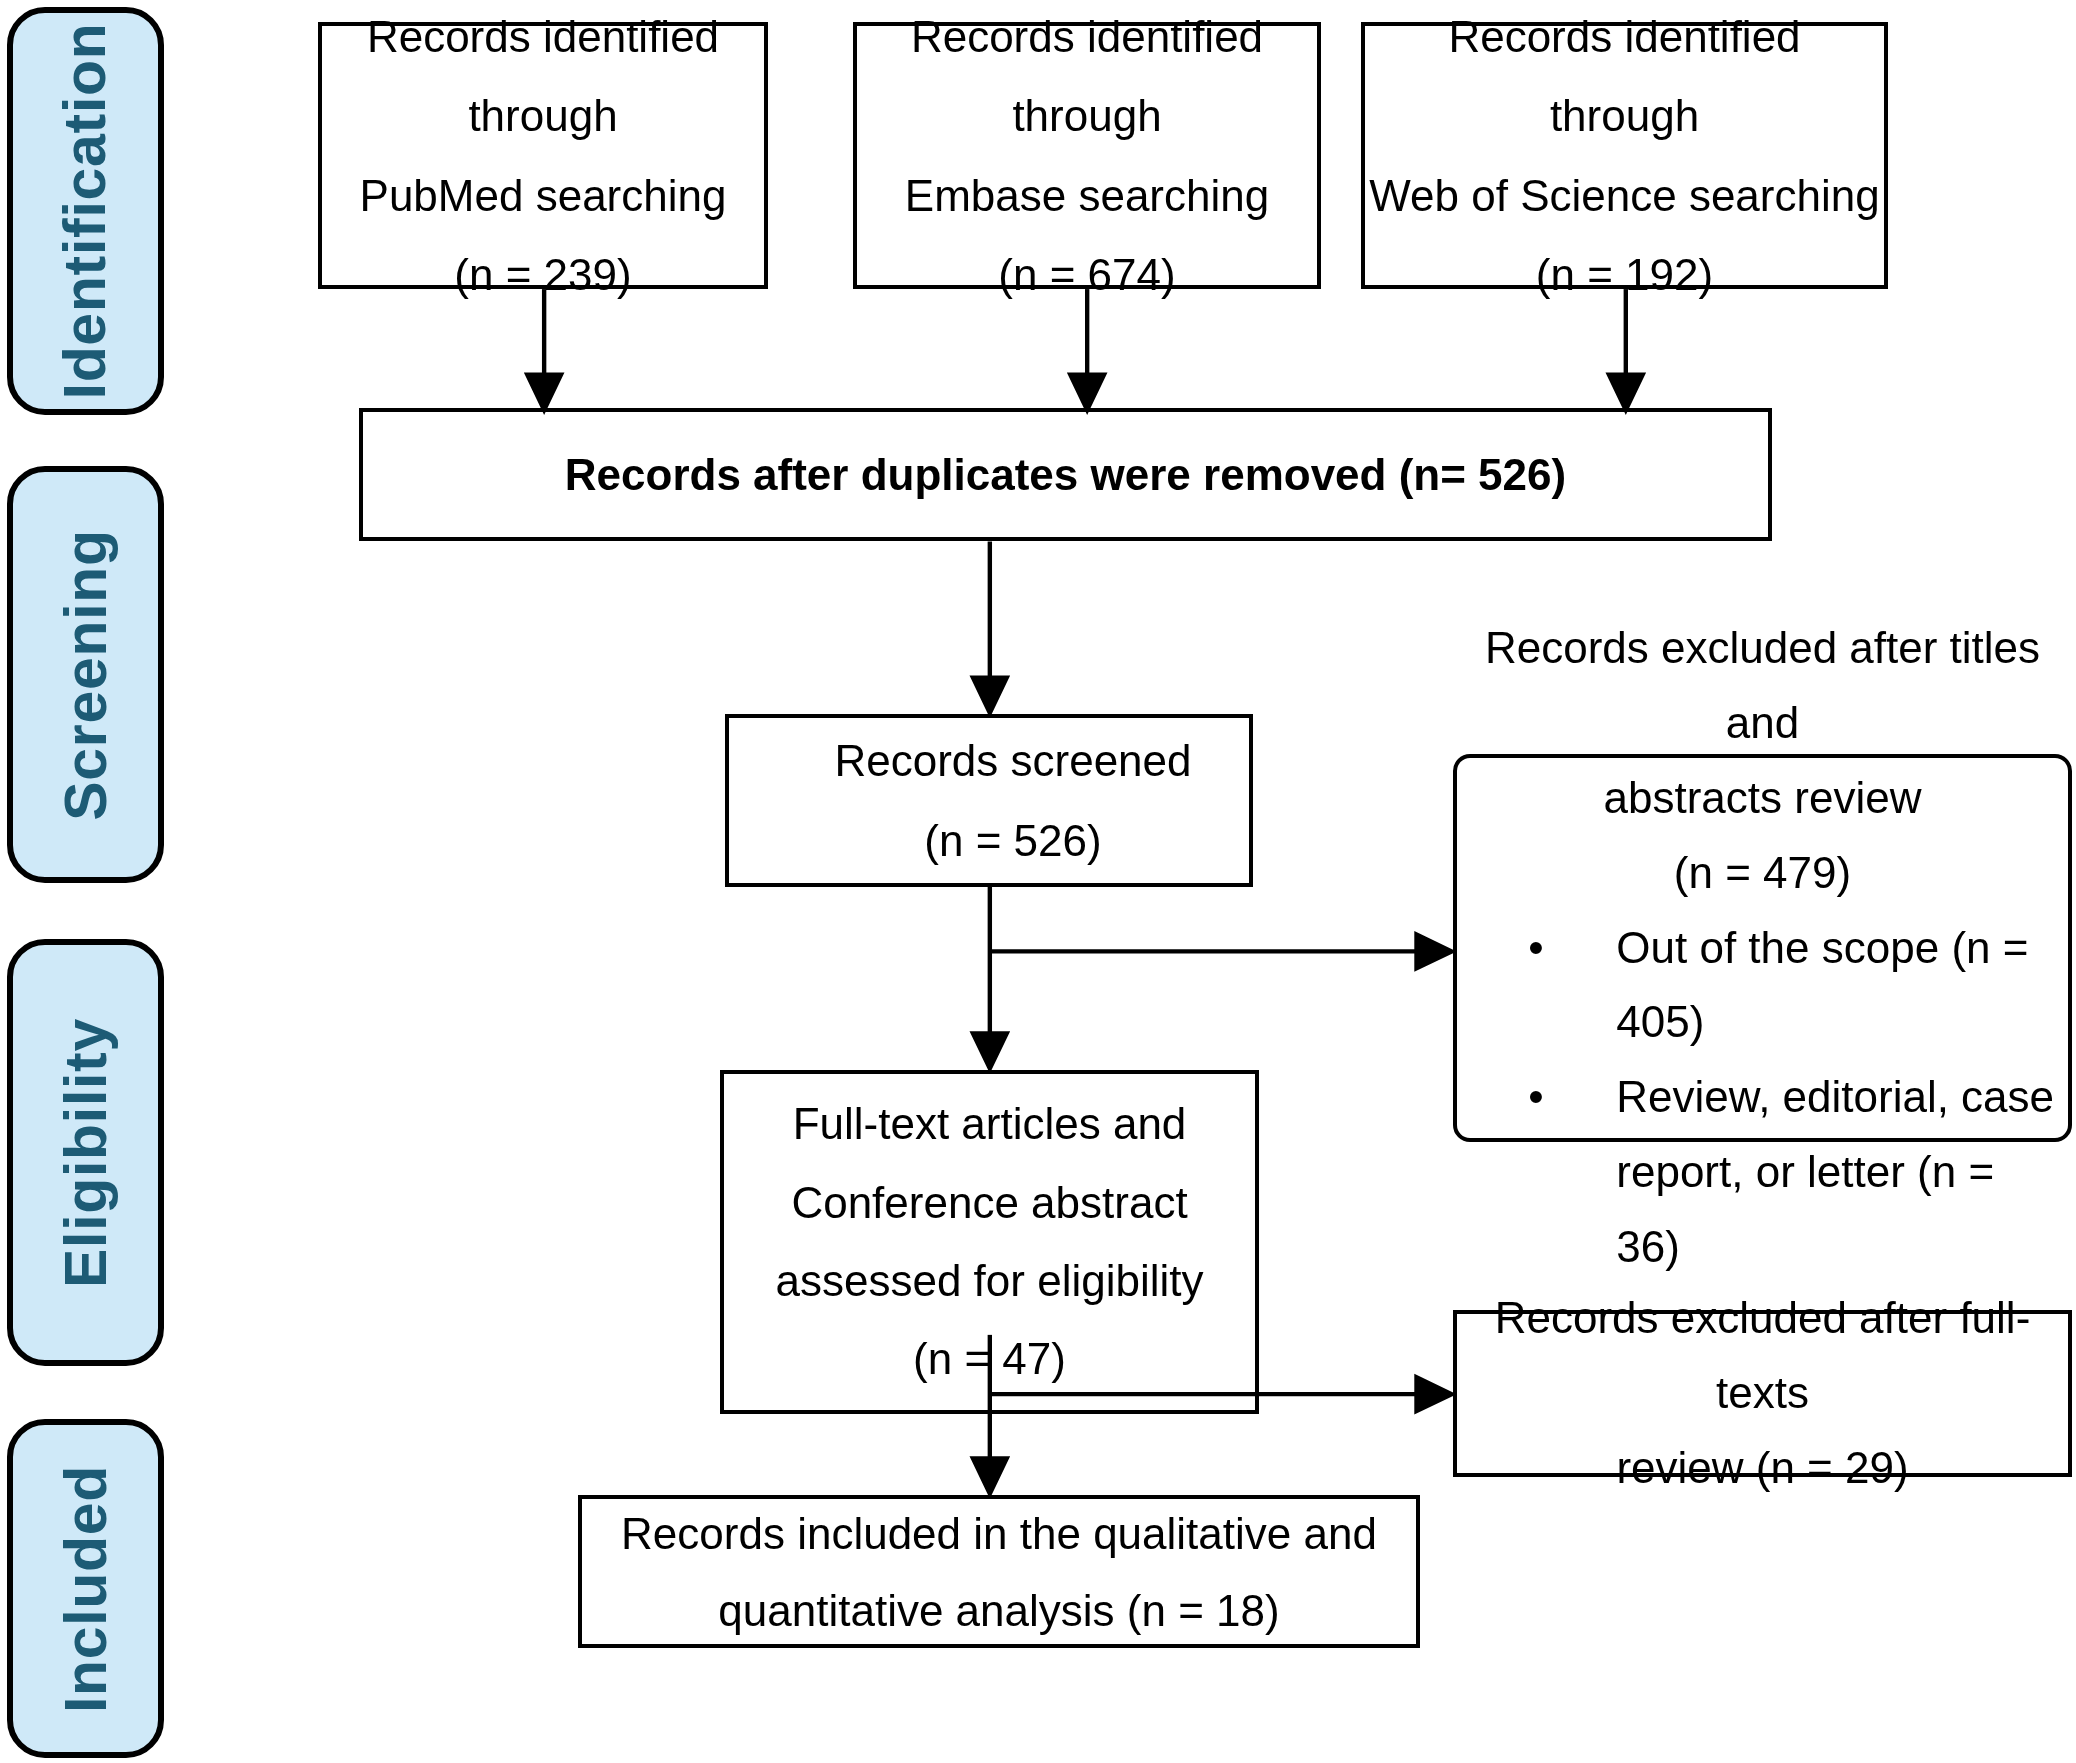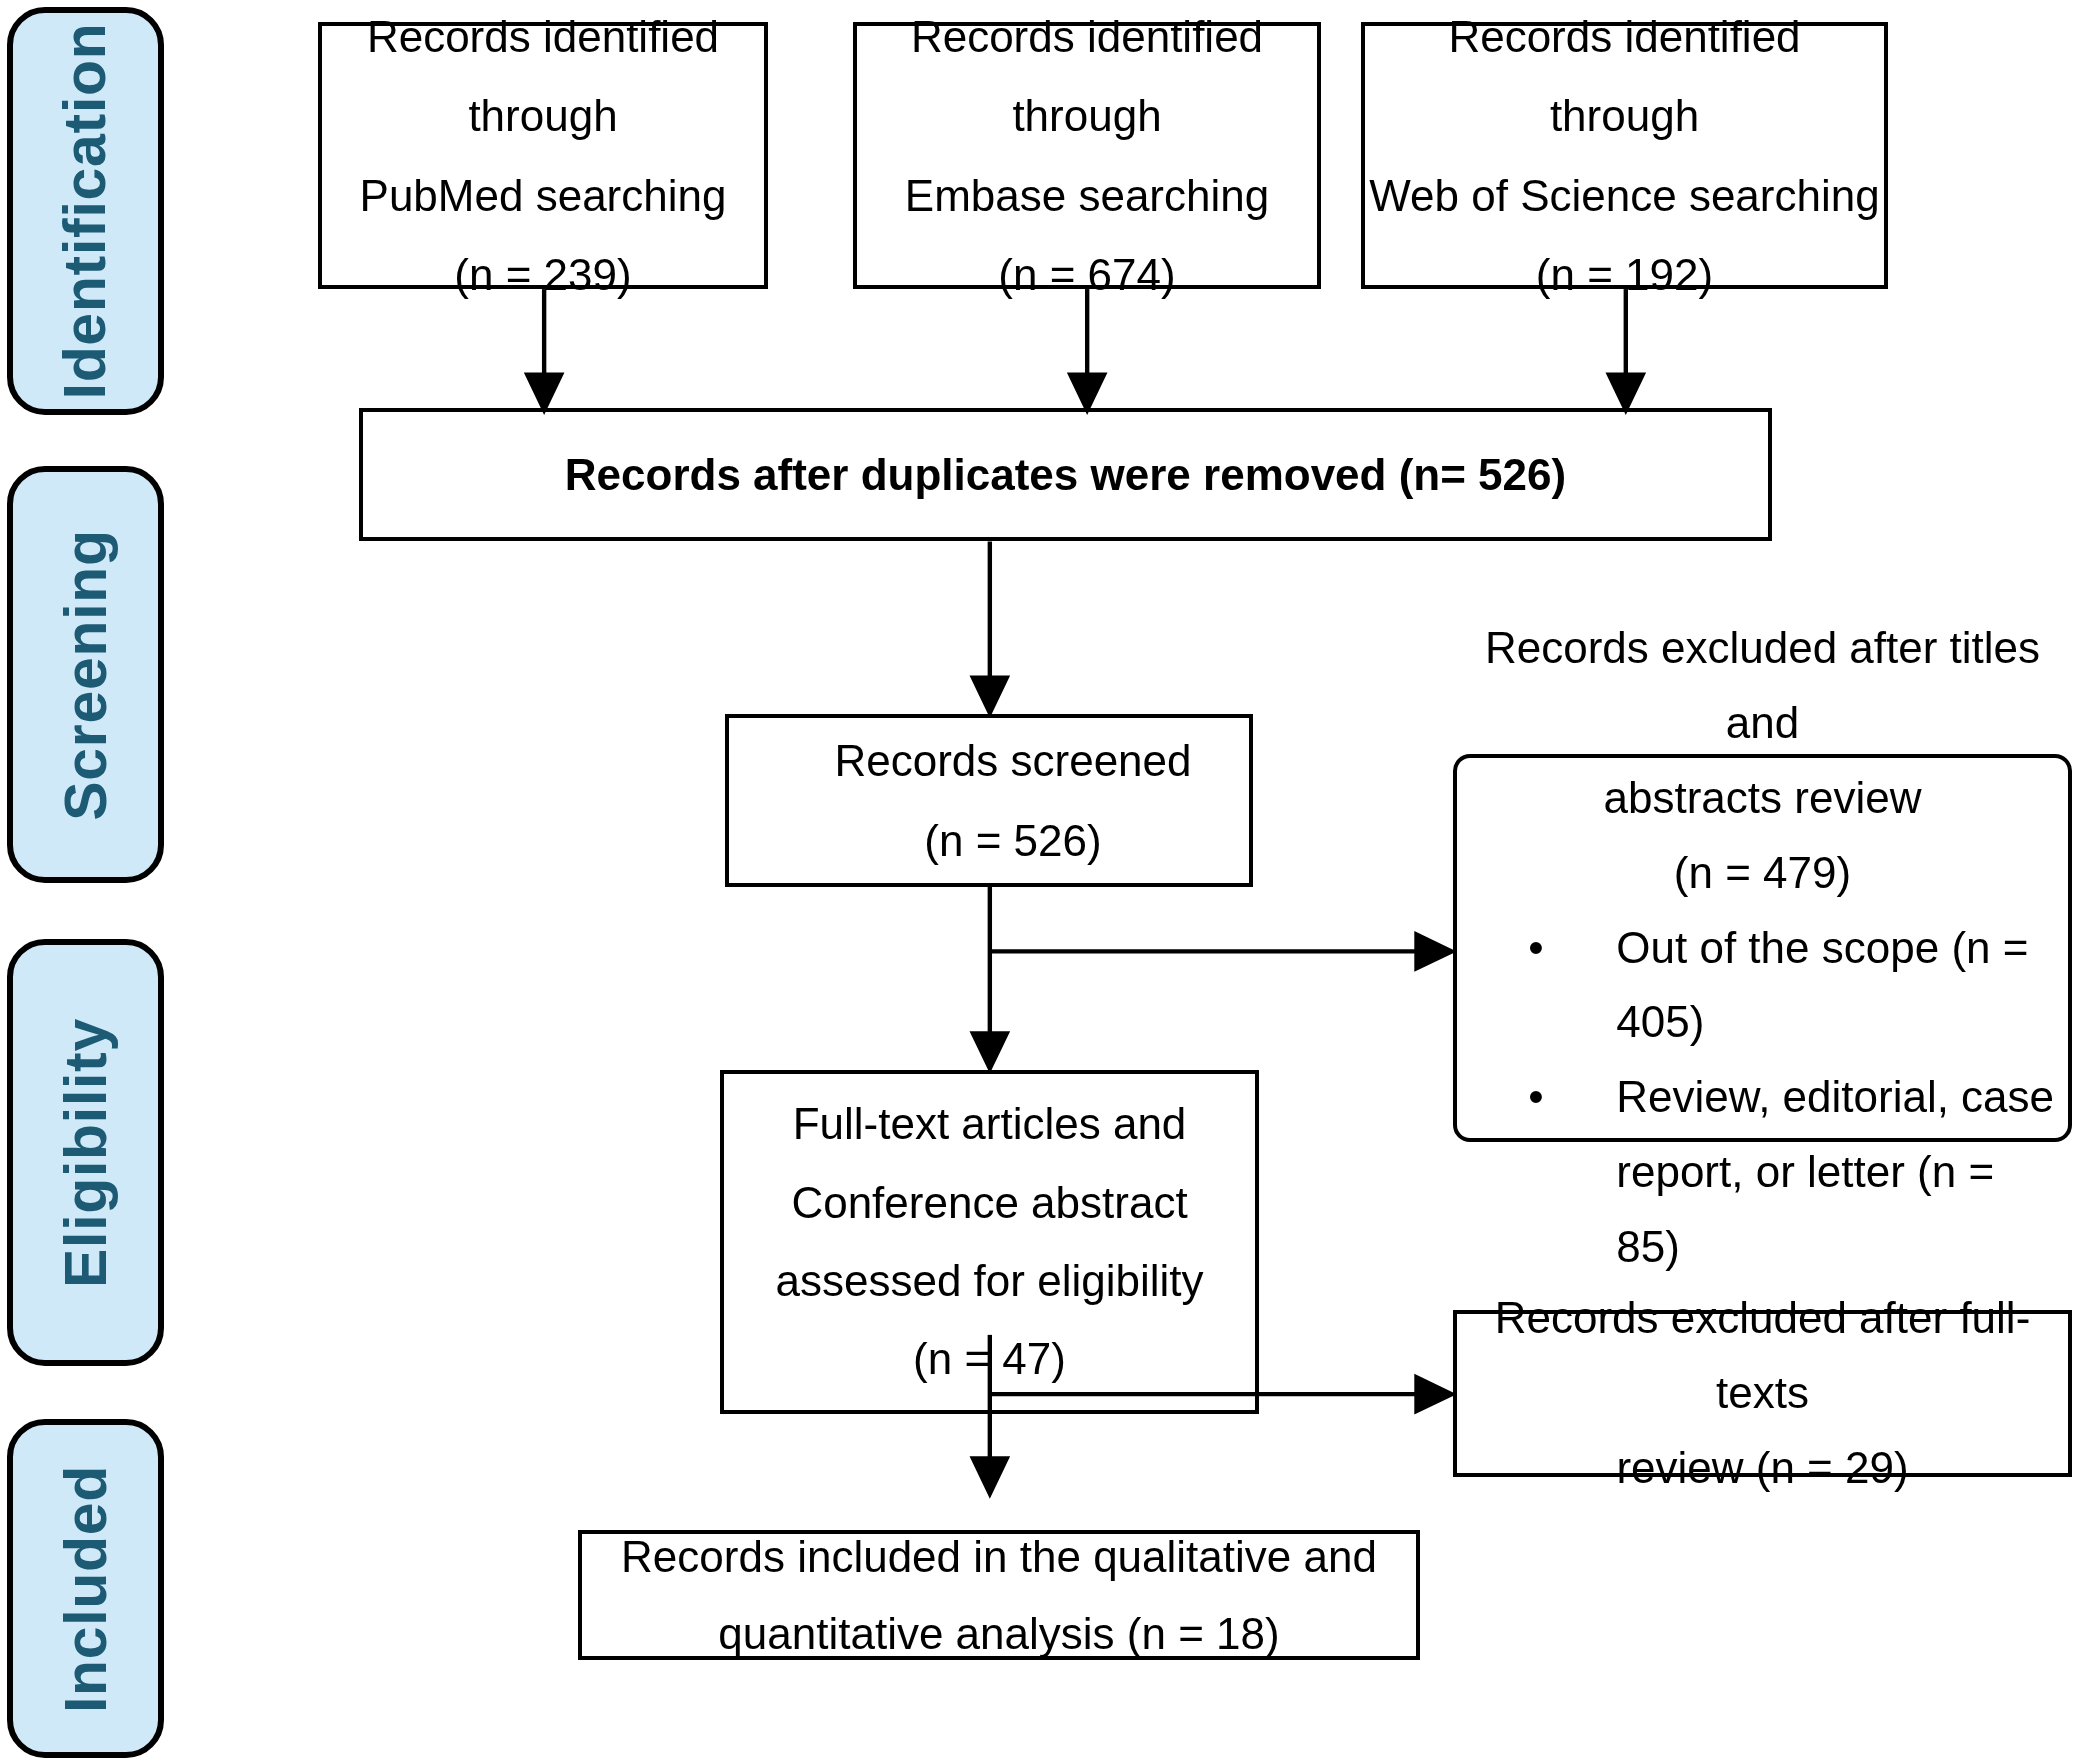--- a/index.html
+++ b/index.html
@@ -43,21 +43,21 @@
     line-height:1.8;
   }
   .fbox .txt{white-space:pre-line;}
   .box-pubmed{left:318px;top:22px;width:450px;height:267px;}
   .box-embase{left:853px;top:22px;width:468px;height:267px;}
   .box-wos{left:1361px;top:22px;width:527px;height:267px;}
   .box-duplicates{left:359px;top:408px;width:1413px;height:133px;font-weight:bold;}
   .box-screened{left:725px;top:714px;width:528px;height:173px;padding-left:48px;}
   .box-fulltext{left:720px;top:1070px;width:539px;height:344px;line-height:1.78;}
   .box-excl2{left:1453px;top:1310px;width:619px;height:167px;line-height:1.7;}
-  .box-final{left:578px;top:1495px;width:842px;height:130px;line-height:1.75;margin-top:35px;}
+  .box-final{left:578px;top:1495px;width:842px;height:153px;line-height:1.75;}
   
   .box-excl1{
     left:1453px;top:754px;width:619px;height:388px;
     flex-direction:column;
     line-height:1.7;
     justify-content:center;
     border-radius:17px;
   }
   .box-excl1 .title{white-space:pre-line;text-align:center;width:100%;}
   .bullets{width:100%;box-sizing:border-box;padding-left:64px;text-align:left;}
@@ -118,21 +118,21 @@
 abstracts review
 (n = 479)</div>
     <div class="bullets">
       <div class="bullet-row">
         <span class="bullet-marker">•</span>
         <span class="bullet-text">Out of the scope (n = 405)</span>
       </div>
       <div class="bullet-row">
         <span class="bullet-marker">•</span>
         <span class="bullet-text">Review, editorial, case
-report, or letter (n = 85)</span>
+report, or letter (n = 36)</span>
       </div>
     </div>
   </div>
 
   <div class="fbox box-fulltext">
     <div class="txt">Full-text articles and
 Conference abstract
 assessed for eligibility
 (n = 47)</div>
   </div>

